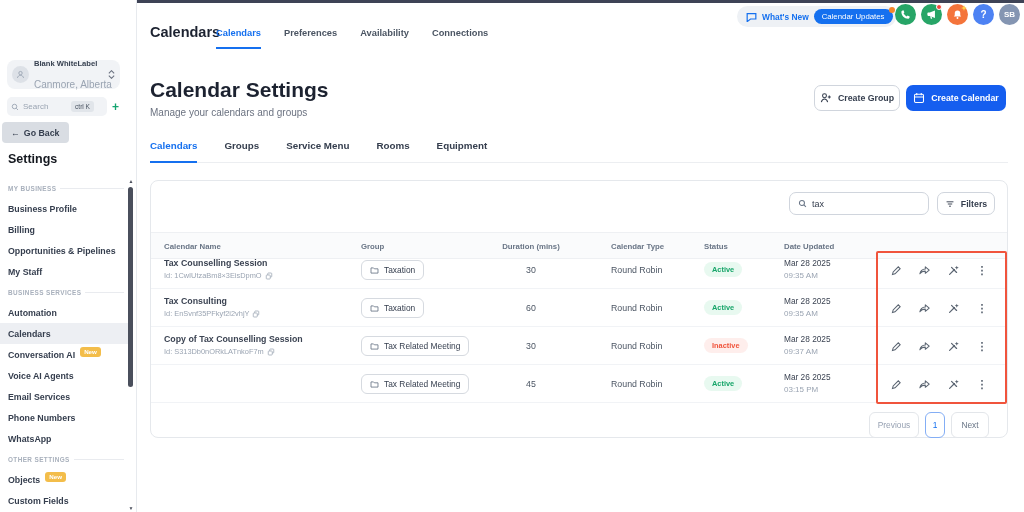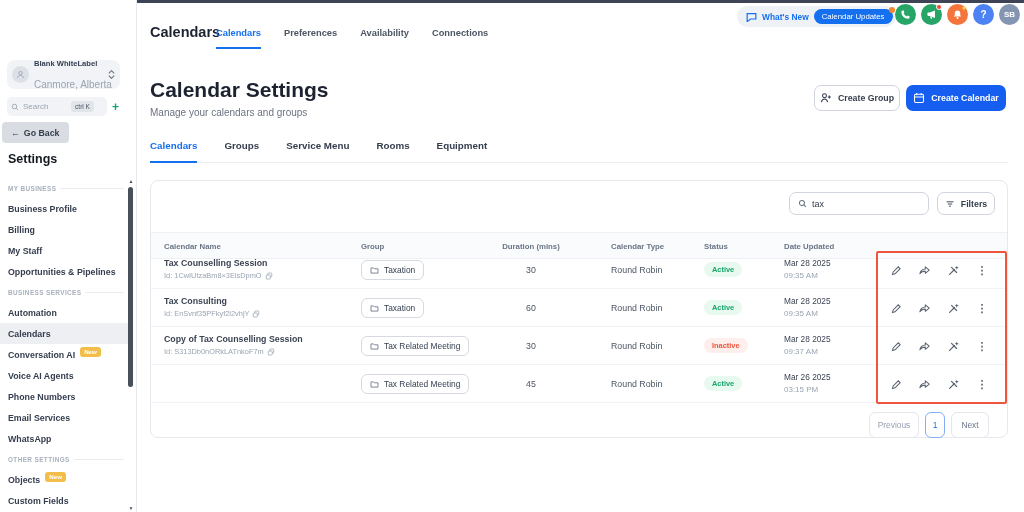--- a/index.html
+++ b/index.html
@@ -149,45 +149,45 @@
 
     <div class="menu">
       <div class="sec-label">MY BUSINESS</div>
       <div class="item">
           <span>Business Profile</span>
         </div>
       <div class="item">
           <span>Billing</span>
         </div>
       <div class="item">
+          <span>Opportunities &amp; Pipelines</span>
+        </div>
+      <div class="item">
           <span>My Staff</span>
-        </div>
-      <div class="item">
-          <span>Opportunities &amp; Pipelines</span>
         </div>
 
       <div class="sec-label">BUSINESS SERVICES</div>
       <div class="item">
           <span>Automation</span>
         </div>
       <div class="item active">
           <span>Calendars</span>
         </div>
       <div class="item">
           <span>Conversation AI</span>
           <span class="badge-new">New</span>
         </div>
       <div class="item">
           <span>Voice AI Agents</span>
         </div>
       <div class="item">
+          <span>Email Services</span>
+        </div>
+      <div class="item">
           <span>Phone Numbers</span>
-        </div>
-      <div class="item">
-          <span>Email Services</span>
         </div>
       <div class="item">
           <span>WhatsApp</span>
         </div>
 
       <div class="sec-label">OTHER SETTINGS</div>
       <div class="item">
           <span>Objects</span>
           <span class="badge-new">New</span>
         </div>

